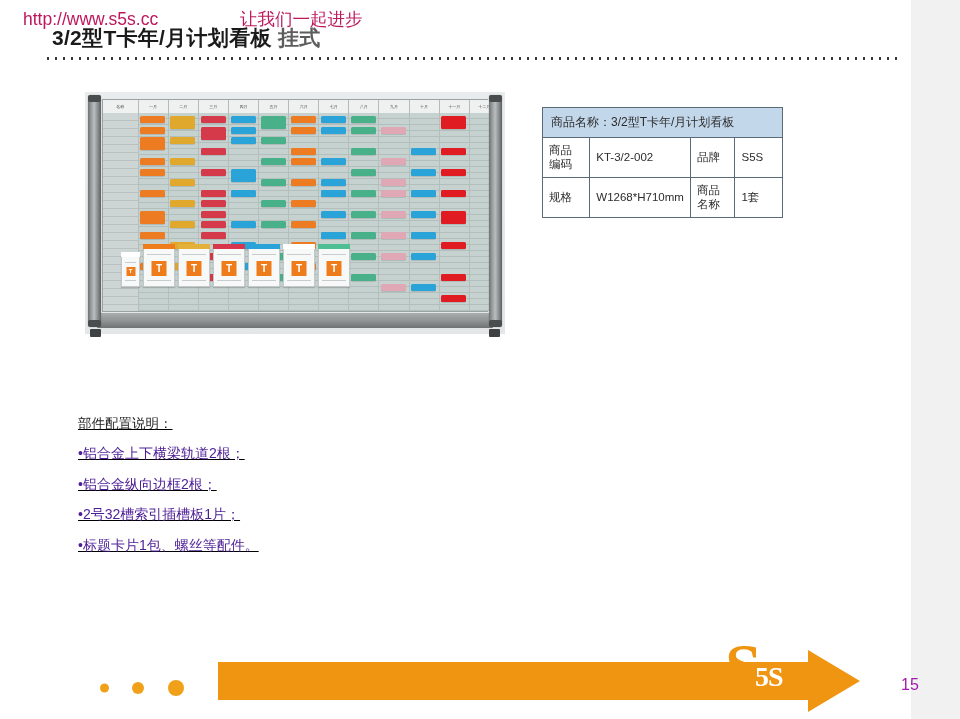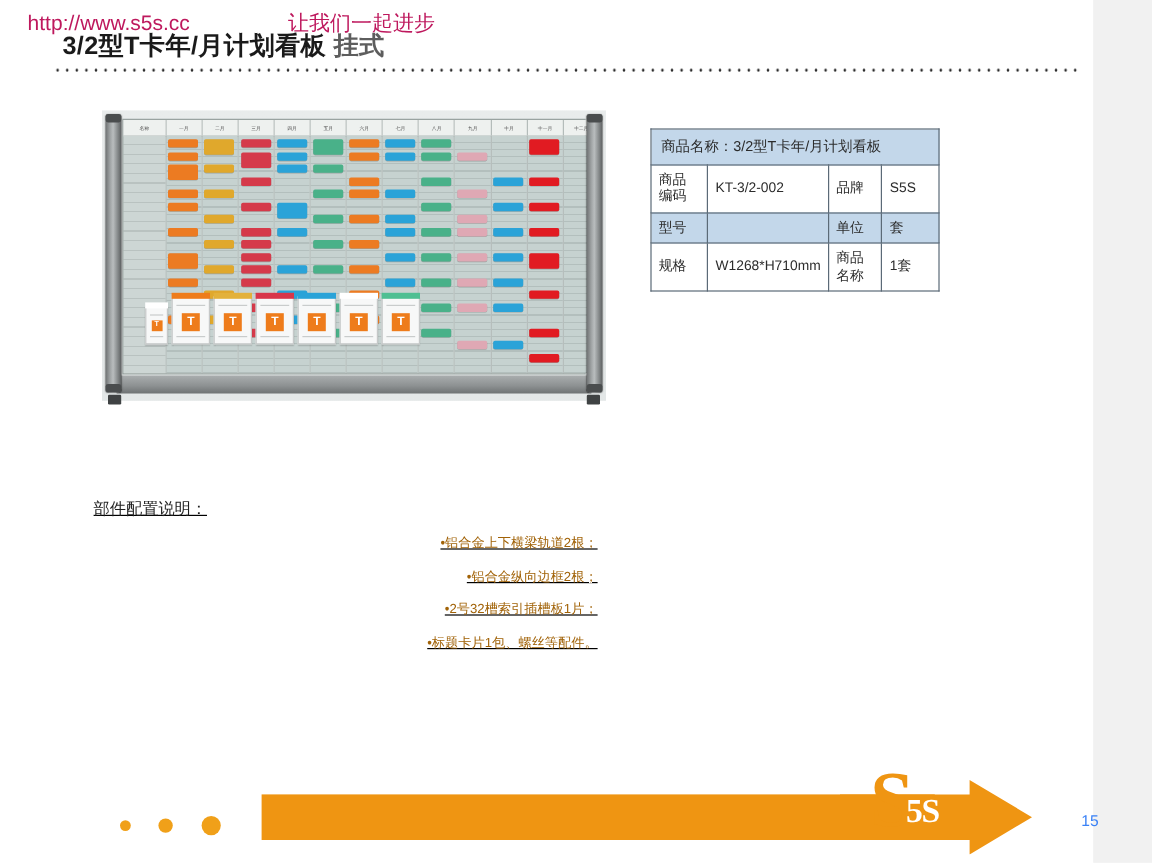--- a/index.html
+++ b/index.html
@@ -103,21 +103,21 @@
   .spec .shade td{background:#c3d7ea;}
   .spec .plain td{background:#ffffff;}
   .spec .c1{width:62px;}
   .spec .c2{width:66px;}
   .spec .c3{width:56px;}
   .spec .c4{width:50px;}
 
   
   .notes{position:absolute;left:78px;top:415px;width:420px;text-decoration:underline;}
   .notes .lead{font-size:13.5px;color:#1f1f1f;margin-bottom:12px;}
-  .notes .li{font-size:11px;color:#a16207;margin-bottom:12.5px;white-space:nowrap;text-align:right;}
+  .notes .li{font-size:14px;color:#4c1d95;margin-bottom:12.5px;white-space:nowrap;}
 
   
   .dots{position:absolute;left:100px;top:676px;width:110px;height:24px;}
   .dot{position:absolute;border-radius:50%;background:#f0a019;top:50%;transform:translateY(-50%);}
   .dot.d1{left:0;width:9px;height:9px;}
   .dot.d2{left:32px;width:12px;height:12px;}
   .dot.d3{left:68px;width:16px;height:16px;}
   .fbar{
     position:absolute;left:218px;top:662px;width:561px;height:38px;background:#ef9512;
   }
@@ -134,21 +134,21 @@
   .logoS{
     position:absolute;left:725px;top:634px;font-size:66px;line-height:66px;
     font-weight:bold;color:#ef9512;font-family:"Liberation Serif","DejaVu Serif",serif;
   }
   .logo5S{
     position:absolute;left:755px;top:655px;font-size:28px;line-height:44px;
     font-weight:bold;color:#ffffff;font-family:"Liberation Serif","DejaVu Serif",serif;
     letter-spacing:-1px;
   }
   .pageno{
-    position:absolute;left:901px;top:676px;font-size:13px;color:#3b82f6;
+    position:absolute;left:901px;top:676px;font-size:16px;color:#a21caf;
   }
 </style>
 </head>
 <body>
 
 <div class="page">
 
   <div class="right-band"></div>
 
   <div class="title"><span>3/2型T卡年/月计划看板</span><span class="dim"> 挂式</span></div>
@@ -357,26 +357,20 @@
     <tbody>
       <tr class="hrow">
         <td colspan="4"><span>商品名称：</span><span>3/2型T卡年/月计划看板</span></td>
       </tr>
       <tr class="plain">
         <td class="c1">商品编码</td>
         <td class="c2">KT-3/2-002</td>
         <td class="c3">品牌</td>
         <td class="c4">S5S</td>
       </tr>
-      <tr class="shade">
-        <td class="c1">型号</td>
-        <td class="c2"></td>
-        <td class="c3">单位</td>
-        <td class="c4">套</td>
-      </tr>
       <tr class="plain">
         <td class="c1">规格</td>
         <td class="c2">W1268*H710mm</td>
         <td class="c3">商品名称</td>
         <td class="c4">1套</td>
       </tr>
     </tbody>
   </table>
 
   <div class="notes">

